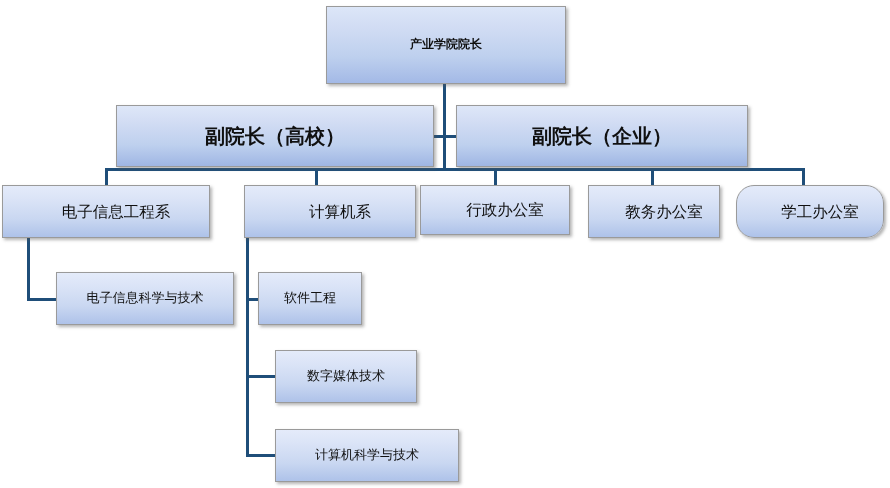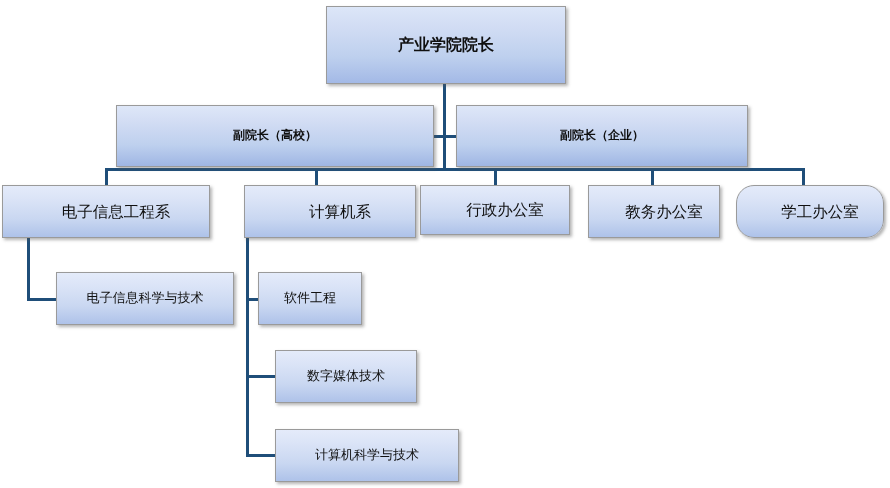--- a/index.html
+++ b/index.html
@@ -33,26 +33,26 @@
     text-align: center;
     color: #101010;
     line-height: 1.15;
   }
   .node .label {
     display: block;
     padding: 0 6px;
     white-space: nowrap;
   }
   .lvl1 {
-    font-size: 16px;
+    font-size: 12px;
     font-weight: bold;
     background: linear-gradient(to bottom, #dce6f8 0%, #d2ddf4 25%, #bed0ee 65%, #a3b9e6 100%);
   }
   .lvl2 {
-    font-size: 12px;
+    font-size: 20px;
     font-weight: bold;
     background: linear-gradient(to bottom, #dee7f8 0%, #d3ddf4 25%, #bed0ee 65%, #9fb6e4 100%);
   }
   .lvl3 {
     font-size: 15.5px;
     font-weight: normal;
     background: linear-gradient(to bottom, #e4ebfa 0%, #dbe4f7 25%, #c9d7f1 65%, #aec2e9 100%);
     padding-left: 20px;
   }
   .lvl4 {

